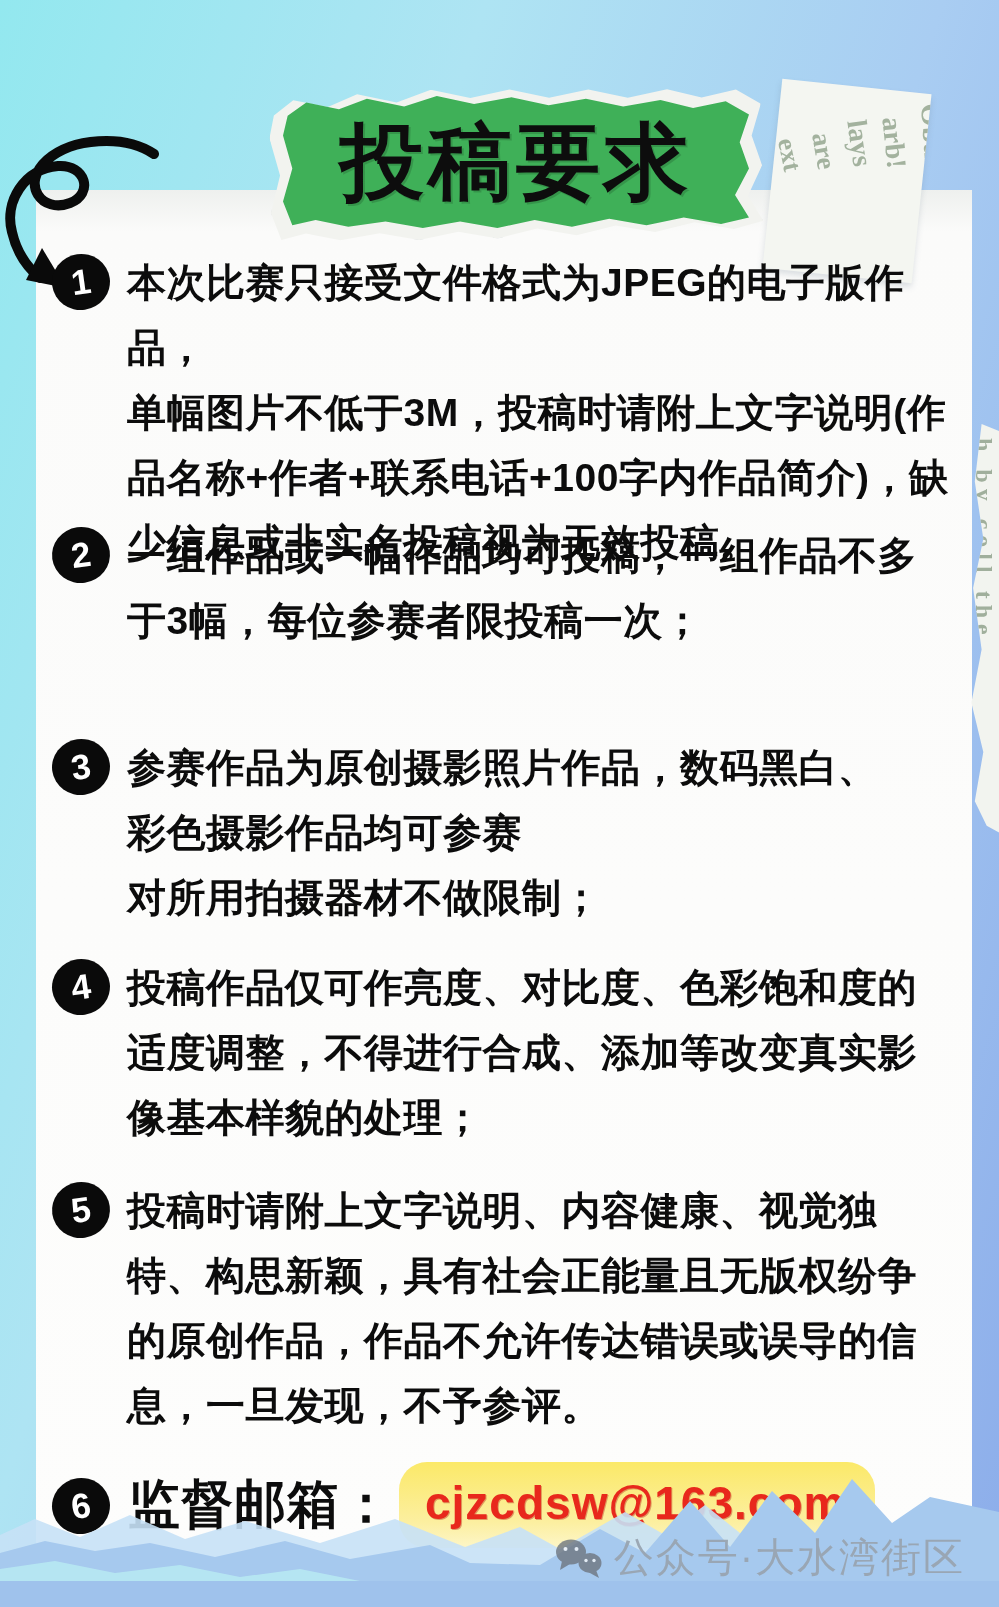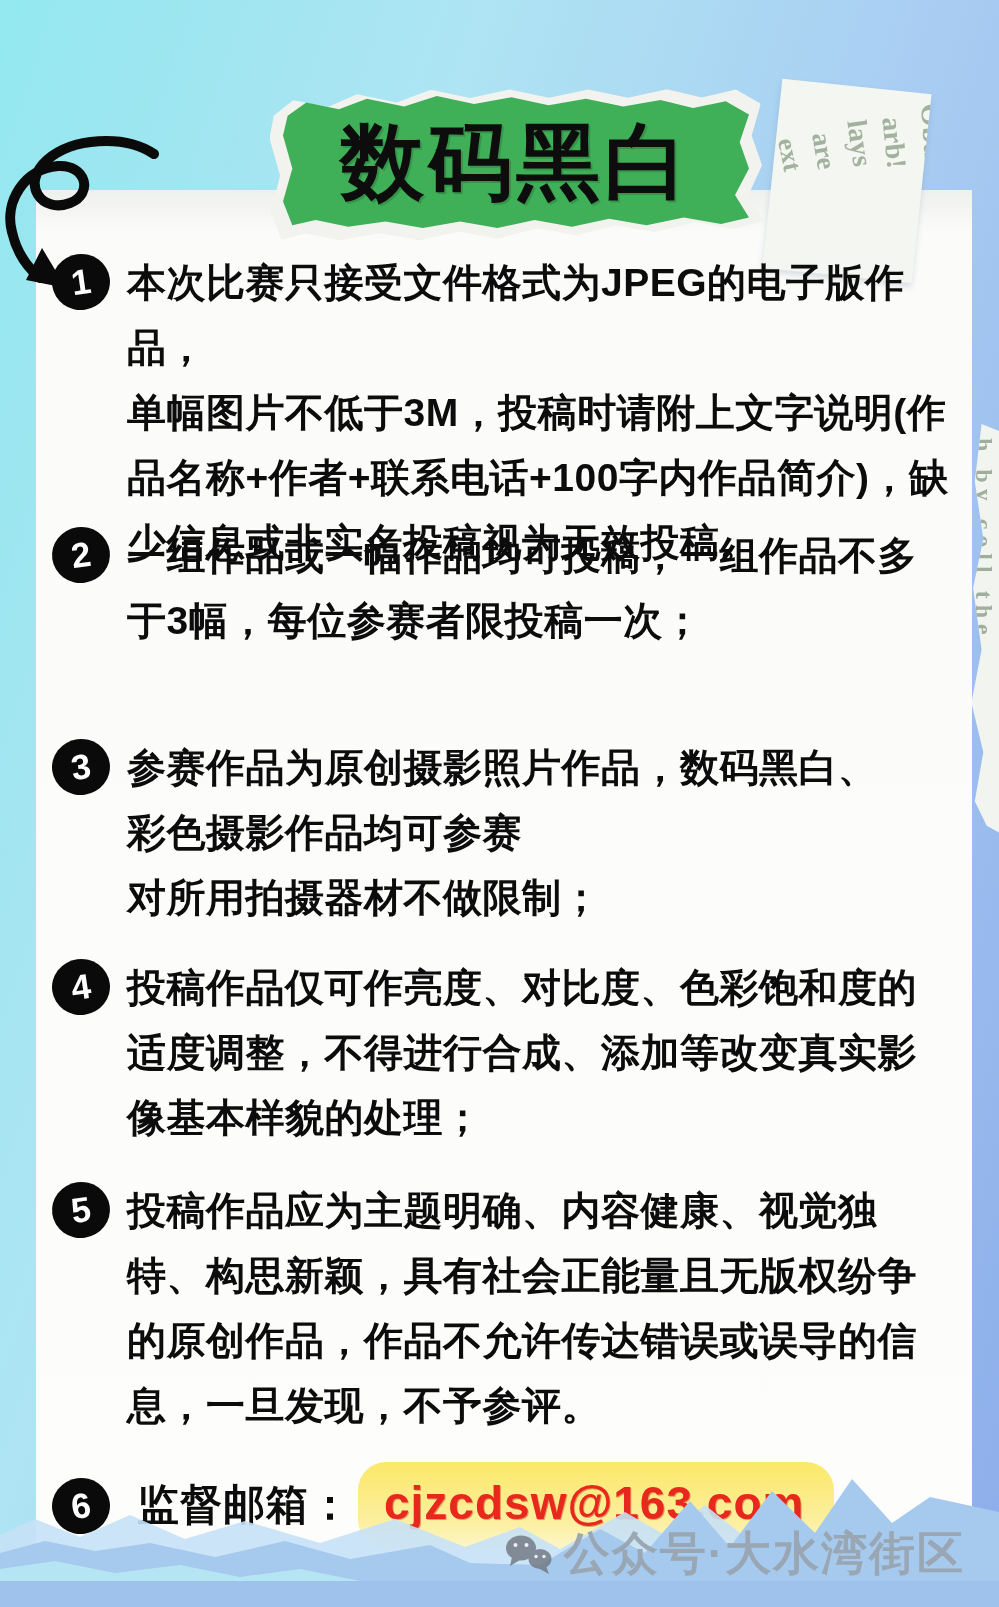--- a/index.html
+++ b/index.html
@@ -65,37 +65,37 @@
     font-size:35px;font-weight:900;transform:rotate(-8deg);margin-top:2px;
   }
   .item-text{
     margin-left:17px;margin-top:-2px;width:845px;
     font-size:39px;font-weight:900;color:#0c0c0c;line-height:65px;
     white-space:pre-line;letter-spacing:.5px;
   }
   
   .item-email{position:absolute;left:52px;top:1462px;display:flex;align-items:center;}
   .email-label{
-    margin-left:27px;font-size:42px;font-weight:900;color:#0c0c0c;letter-spacing:1px;
+    margin-left:18px;font-size:52px;font-weight:900;color:#0c0c0c;letter-spacing:1px;
   }
   .email-highlight{
     margin-left:6px;background:linear-gradient(180deg,#fbe968 0%,#fcefa0 70%,#fdf6c8 100%);
     border-radius:28px;padding:14px 30px 18px 26px;
   }
   .email-address{
     font-size:46px;font-weight:900;color:#e8281c;letter-spacing:1px;
     text-shadow:1px 1px 0 rgba(180,30,20,.4);
   }
   
   .mountains{position:absolute;left:0;bottom:0;width:999px;height:150px;}
   .watermark{
     position:absolute;right:34px;bottom:22px;display:flex;align-items:center;gap:10px;
   }
   .watermark-text{
-    font-size:46px;color:#99a5b1;letter-spacing:2px;opacity:.95;font-weight:bold;
+    font-size:40px;color:#99a5b1;letter-spacing:2px;opacity:.95;font-weight:normal;
   }
   .wechat-icon{opacity:.8;}
 </style>
 </head>
 <body>
 
 <div class="canvas">
 
   <div class="card"></div>
 
@@ -105,21 +105,21 @@
     <span class="frag-2">lays</span>
     <span class="frag-3">arb!</span>
     <span class="frag-4">Obal:</span>
   </div>
   <div class="scrap-right">
     <span>h by coll the</span>
   </div>
 
   <div class="header-paper jagged"></div>
   <div class="header-banner jagged">
-    <span class="page-title">数码黑白</span>
+    <span class="page-title">投稿要求</span>
   </div>
 
   <svg class="arrow" width="175" height="165" viewBox="0 0 175 165">
     <path d="M152,22 C122,2 70,6 45,28 C18,52 40,82 68,71 C92,62 84,32 56,34 C22,37 2,70 10,100 C15,122 26,136 38,146" fill="none" stroke="#0a0a0a" stroke-width="10" stroke-linecap="round"></path>
     <polygon points="64,156 24,148 40,116" fill="#0a0a0a"></polygon>
   </svg>
 
   <div class="item" style="top:252px">
     <div class="badge">
         <span>1</span>
@@ -153,21 +153,21 @@
       </div>
     <div class="item-text">投稿作品仅可作亮度、对比度、色彩饱和度的
 适度调整，不得进行合成、添加等改变真实影
 像基本样貌的处理；</div>
   </div>
 
   <div class="item" style="top:1180px">
     <div class="badge">
         <span>5</span>
       </div>
-    <div class="item-text">投稿作品应为主题明确、内容健康、视觉独
+    <div class="item-text">投稿时请附上文字说明、内容健康、视觉独
 特、构思新颖，具有社会正能量且无版权纷争
 的原创作品，作品不允许传达错误或误导的信
 息，一旦发现，不予参评。</div>
   </div>
 
   <div class="item-email">
     <div class="badge">
         <span>6</span>
       </div>
     <span class="email-label">监督邮箱：</span>

